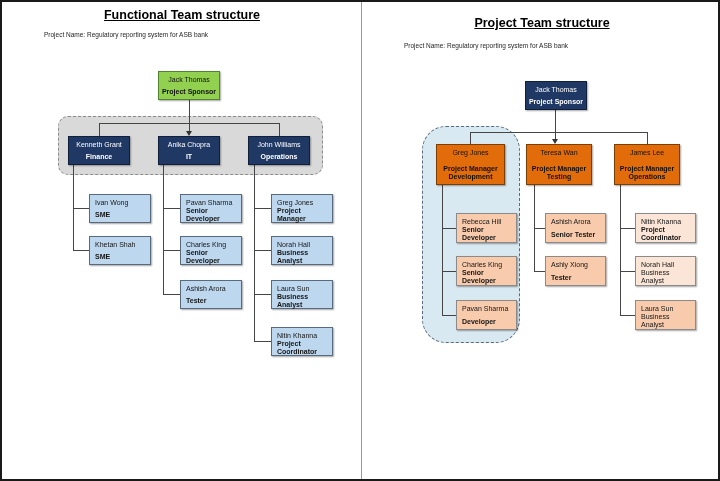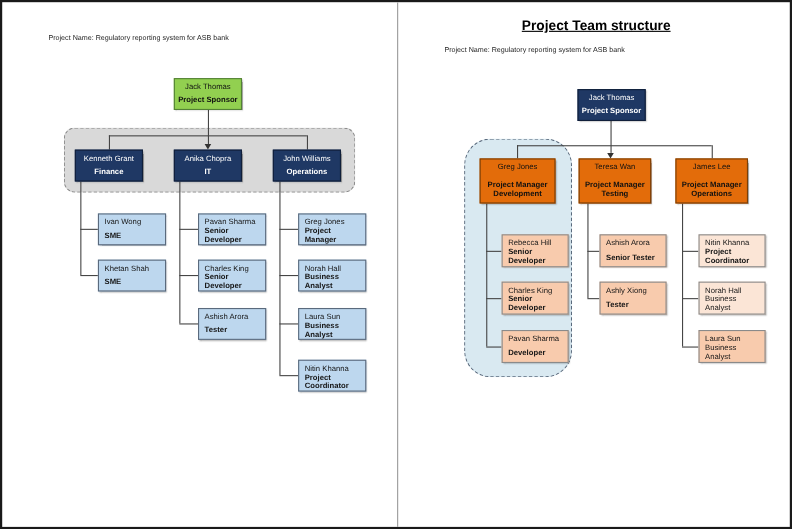--- a/index.html
+++ b/index.html
@@ -30,20 +30,21 @@
   .v{position:absolute;width:1px;background:#454545;}
   .arr{position:absolute;width:0;height:0;border-left:3px solid transparent;
        border-right:3px solid transparent;border-top:5px solid #333;}
 </style>
 </head>
 <body>
 
 <div class="page">
   <div class="divider"></div>
 
+  <div class="ptitle" style="left:0;top:6px">Functional Team structure</div>
   <div class="psub" style="left:42px;top:29px">Project Name: Regulatory reporting system for ASB bank</div>
 
   <div class="band gray" style="left:56px;top:114px;width:265px;height:59px"></div>
 
   <div class="v" style="left:187px;top:98px;height:31px"></div>
   <div class="arr" style="left:184px;top:129px"></div>
   <div class="h" style="left:97px;top:121px;width:180px"></div>
   <div class="v" style="left:97px;top:121px;height:13px"></div>
   <div class="v" style="left:277px;top:121px;height:13px"></div>
 

